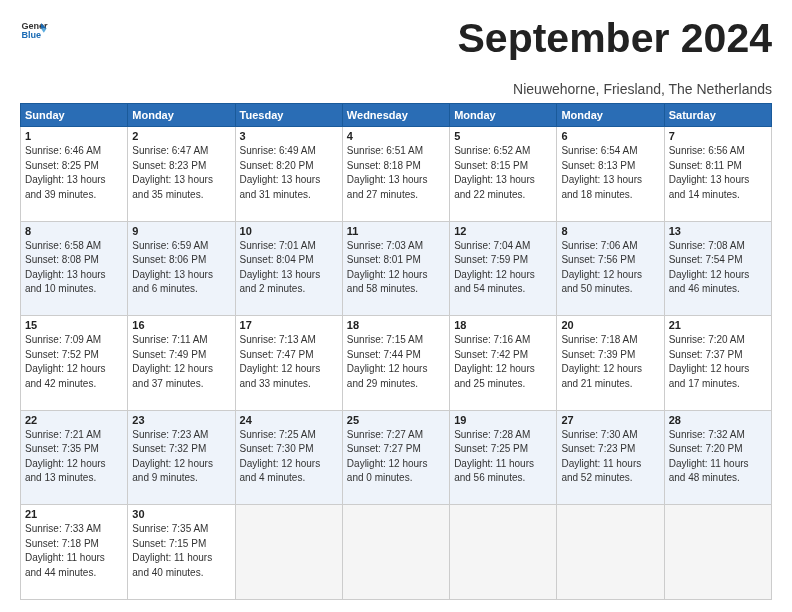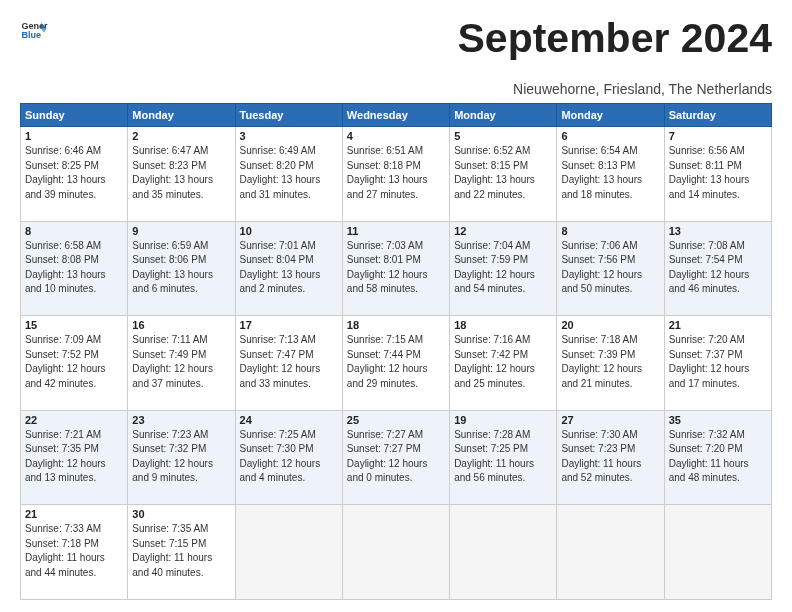--- a/index.html
+++ b/index.html
@@ -231,21 +231,21 @@
           </td>
           <td>
             <span class="day-num">19</span>
             <div class="day-info">Sunrise: 7:28 AM<br>Sunset: 7:25 PM<br>Daylight: 11 hours<br>and 56 minutes.</div>
           </td>
           <td>
             <span class="day-num">27</span>
             <div class="day-info">Sunrise: 7:30 AM<br>Sunset: 7:23 PM<br>Daylight: 11 hours<br>and 52 minutes.</div>
           </td>
           <td>
-            <span class="day-num">35</span>
+            <span class="day-num">28</span>
             <div class="day-info">Sunrise: 7:32 AM<br>Sunset: 7:20 PM<br>Daylight: 11 hours<br>and 48 minutes.</div>
           </td>
         </tr>
         <tr>
           <td>
             <span class="day-num">21</span>
             <div class="day-info">Sunrise: 7:33 AM<br>Sunset: 7:18 PM<br>Daylight: 11 hours<br>and 44 minutes.</div>
           </td>
           <td>
             <span class="day-num">30</span>

